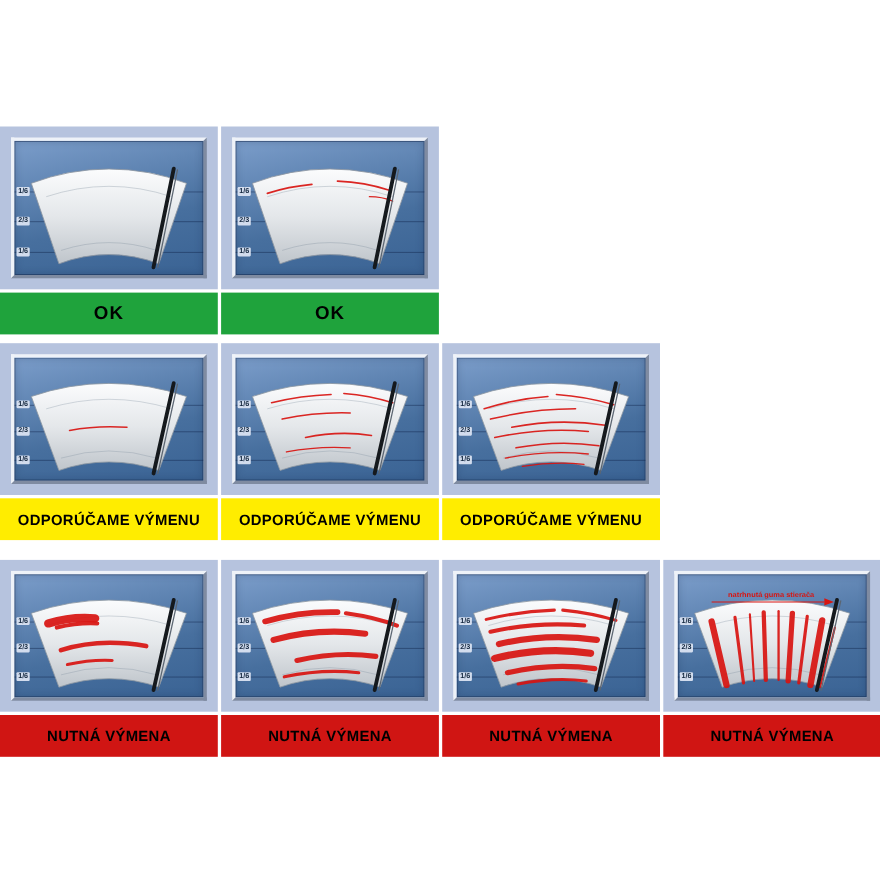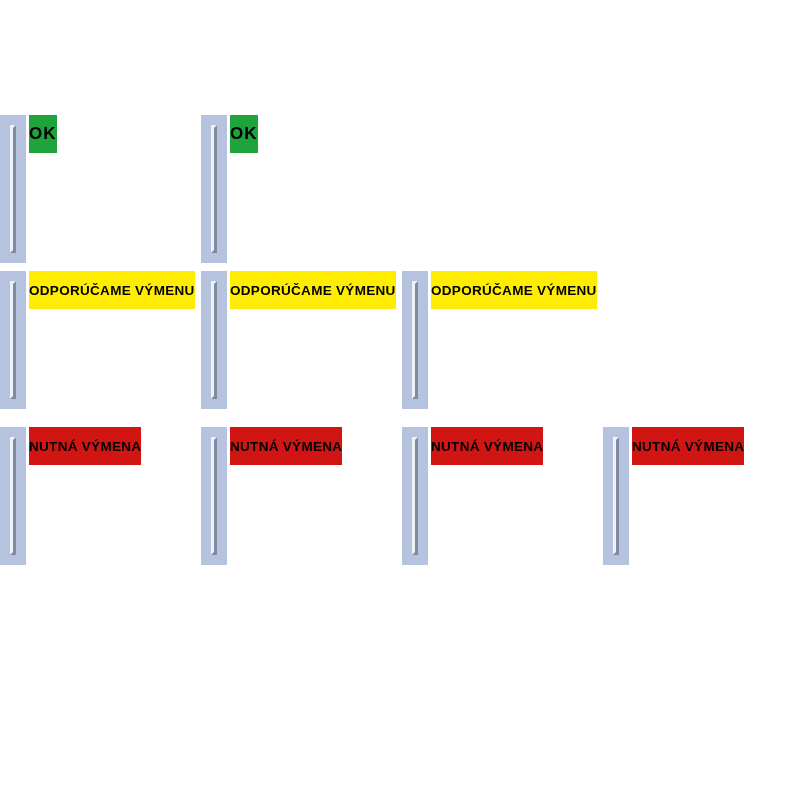--- a/index.html
+++ b/index.html
@@ -5,21 +5,21 @@
   html,body { margin:0; padding:0; }
   body {
     width:800px; height:800px; overflow:hidden;
     background:#ffffff;
     font-family:"Liberation Sans", sans-serif;
   }
   #board { padding-top:115px; width:800px; }
   .row { display:flex; gap:3px; margin-bottom:8px; }
   .row.r1 { margin-bottom:18px; }
   .row.r2 { margin-bottom:16px; }
-  .cell { width:198px; flex:0 0 auto; display:flex; flex-direction:row; gap:3px; }
+  .cell { width:198px; flex:0 0 auto; display:flex; flex-direction:column; gap:3px; }
   .cell-image {
     background:#b6c3de; height:148px; box-sizing:border-box; padding:10px;
   }
   .row.r1 .cell-image, .row.r2 .cell-image { height:138px; }
   .panel {
     position:relative; width:100%; height:100%; box-sizing:border-box;
     border:3px solid; border-color:#eef2f8 #7f8ba1 #7f8ba1 #eef2f8;
     background:linear-gradient(168deg,#7b9dca 0%,#476f9e 60%,#3a6394 100%);
     box-shadow: inset 0 0 0 1px rgba(15,35,70,.45), inset 0 0 8px rgba(10,25,55,.25);
     overflow:hidden;

